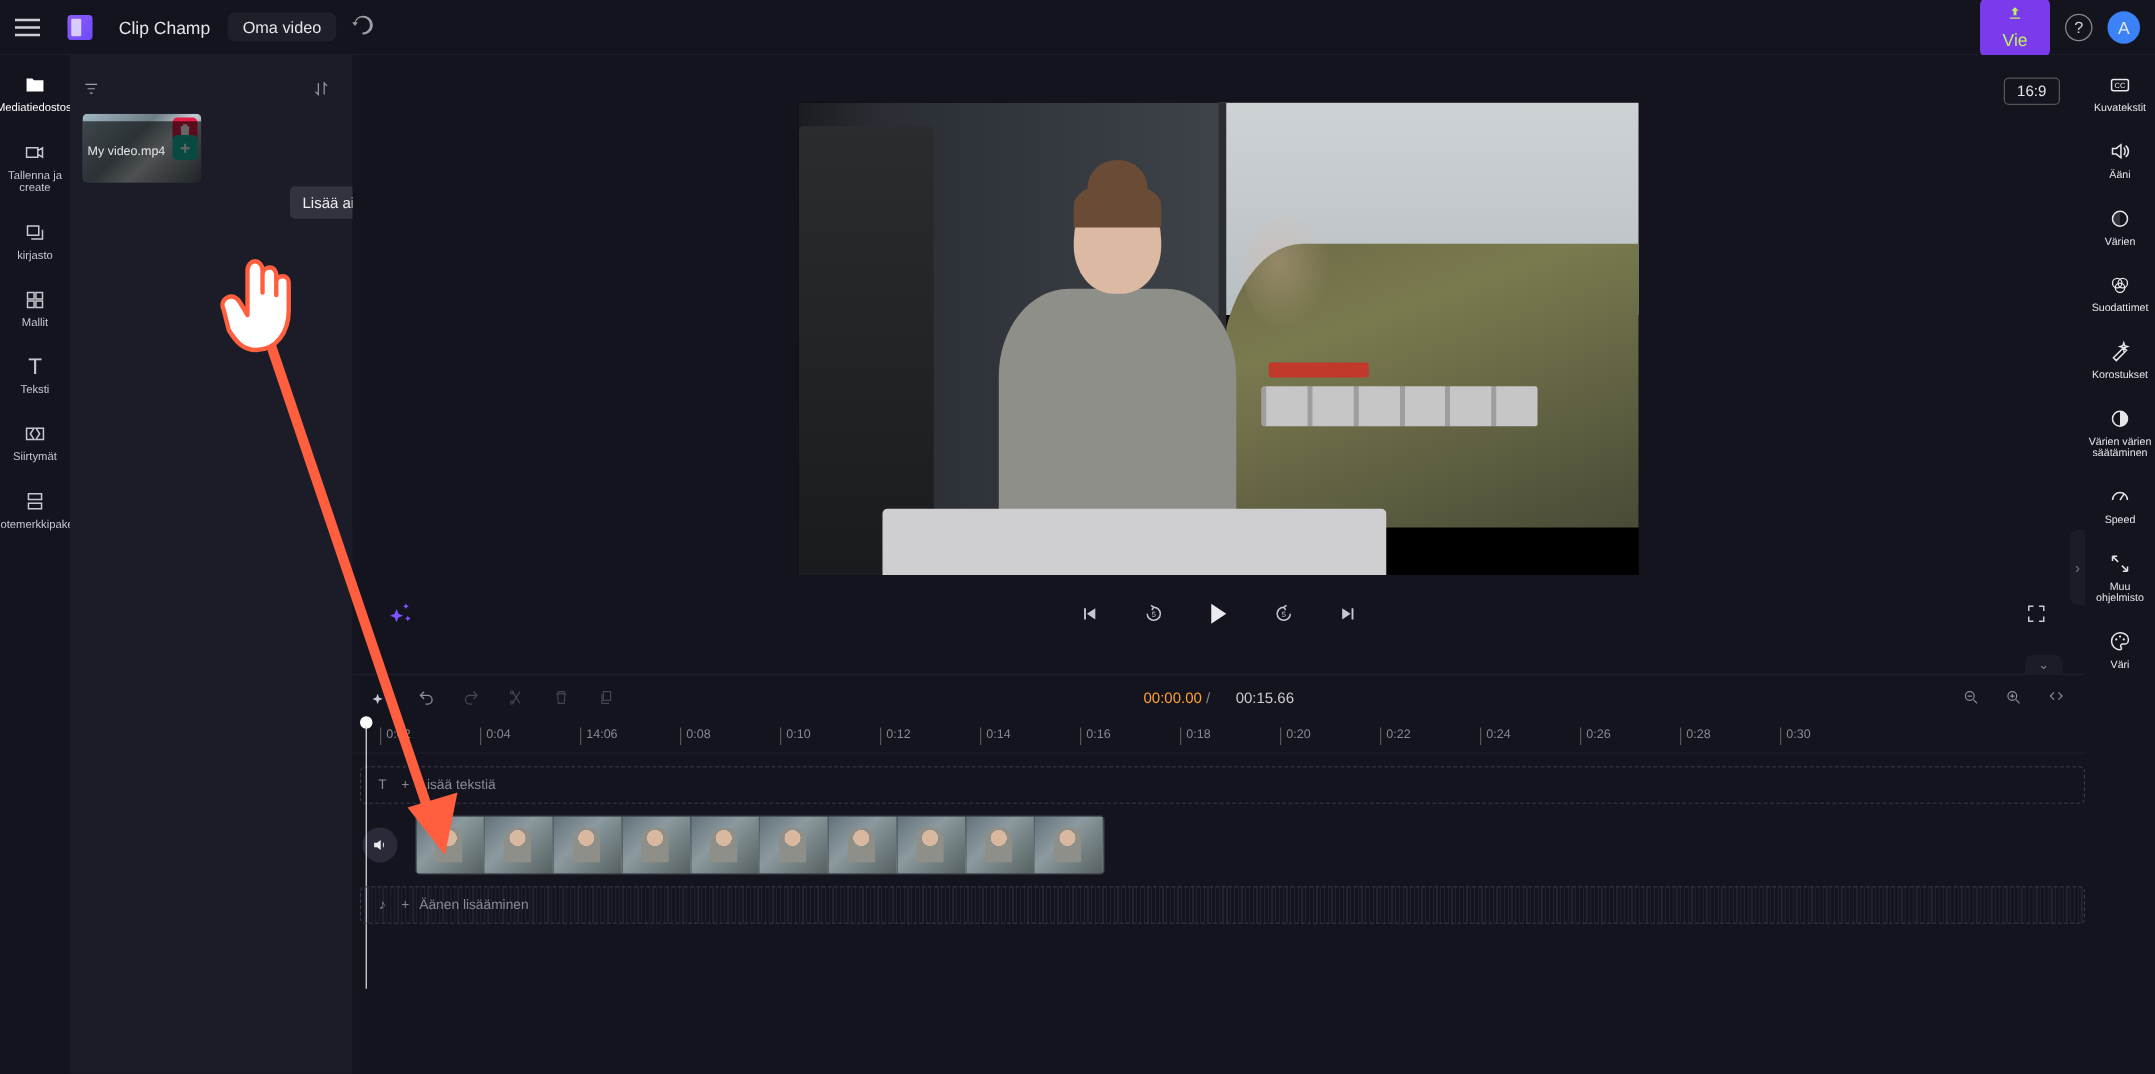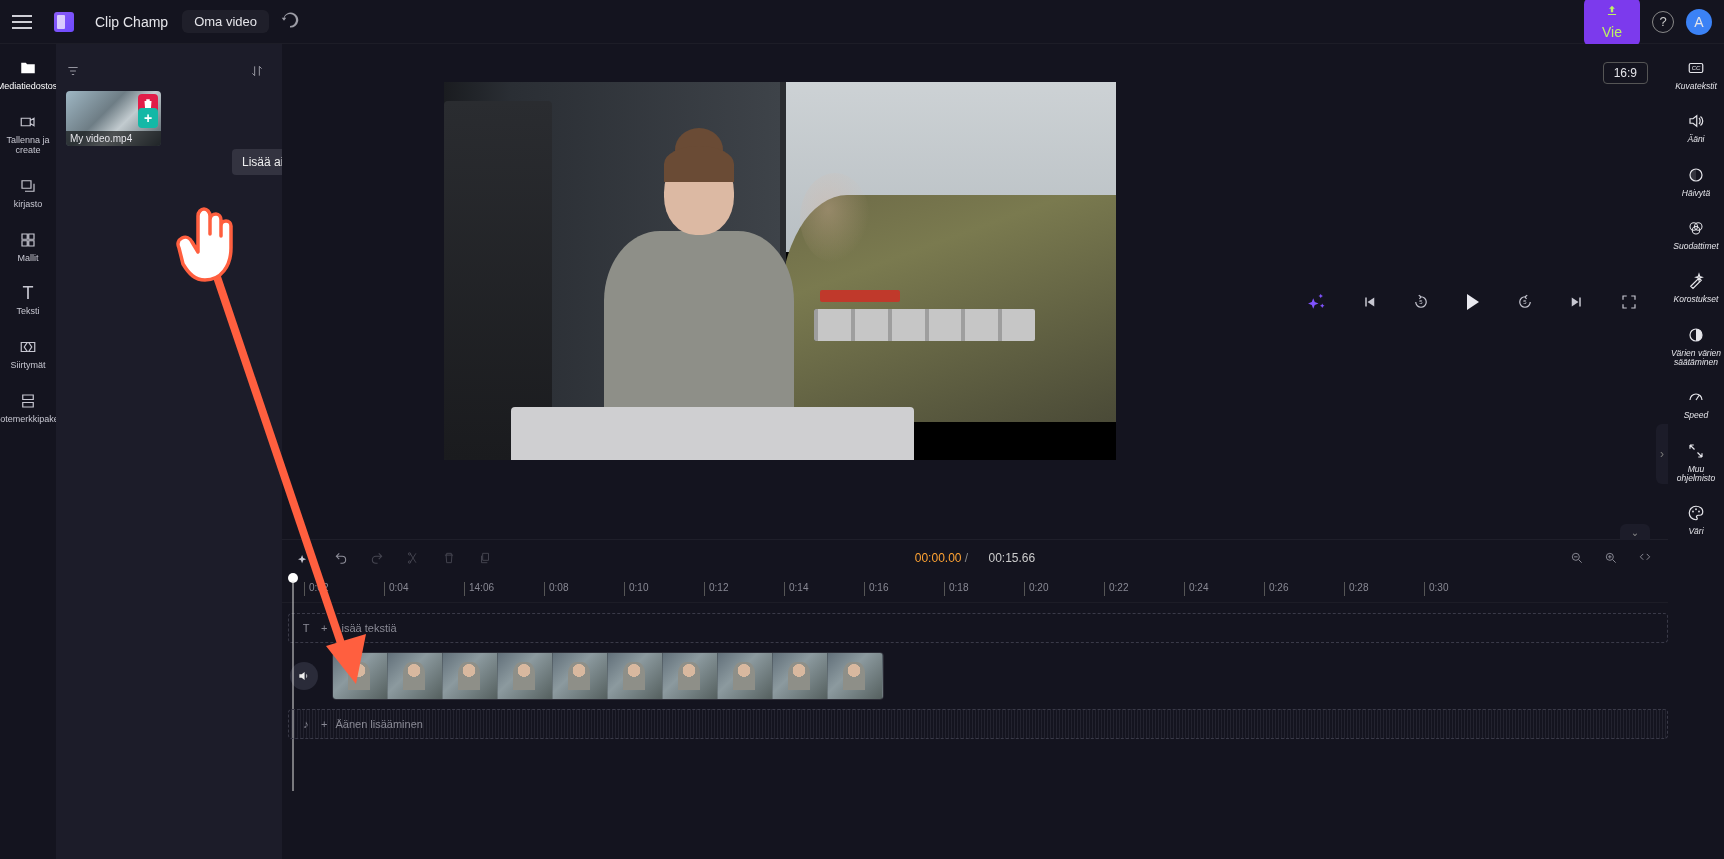--- a/index.html
+++ b/index.html
@@ -110,21 +110,21 @@
     display:flex; align-items:center; justify-content:center; color:white;
   }
   .thumb-add {
     position:absolute; bottom:18px; right:3px;
     width:20px; height:20px; background:#14b8a6; border-radius:4px;
     display:flex; align-items:center; justify-content:center; color:white; font-size:14px; font-weight:bold;
   }
   .thumb-label {
     position:absolute; bottom:0; left:0; right:0;
     background: rgba(0,0,0,0.6);
-    font-size:10px; padding:2px 4px;
+    font-size:10px; padding:19px 4px;
   }
   .tooltip-add {
     position:absolute;
     left: 176px; top: 105px;
     background: #333340;
     color:#eee;
     font-size:12px;
     padding: 6px 10px;
     border-radius:4px;
     white-space:nowrap;
@@ -144,20 +144,21 @@
   .center {
     flex:1;
     background: #14141f;
     display:flex;
     flex-direction:column;
     position:relative;
   }
   .preview-area {
     flex: 0 0 495px;
     display:flex;
+    flex-direction:column;
     position:relative;
   }
   .preview-topright {
     position:absolute; top:18px; right:20px;
     display:flex; align-items:center; gap:10px;
   }
   .aspect-chip {
     border:1px solid #555; border-radius:4px;
     padding:3px 10px; font-size:12px;
   }
@@ -305,21 +306,21 @@
   .rightrail {
     width: 56px;
     background: #14141f;
     display:flex;
     flex-direction:column;
     align-items:center;
     padding-top: 8px;
     gap:4px;
     position:relative;
   }
-  .rightrail .rail-item { padding:6px 0 10px; font-size:8.5px;font-style:italic; }
+  .rightrail .rail-item { padding:6px 0 10px; font-size:8.5px; }
   .right-collapse {
     position:absolute;
     left:-12px; top:380px;
     width:12px; height:60px;
     background:#1c1c29;
     border-radius:6px 0 0 6px;
     display:flex; align-items:center; justify-content:center;
     color:#777;
   }
 
@@ -678,21 +679,21 @@
         </div>
       <span>Ääni</span>
     </div>
     <div class="rail-item">
       <div class="rail-icon">
           <svg class="icon" viewBox="0 0 24 24">
             <circle cx="12" cy="12" r="8" fill="none" stroke="currentColor" stroke-width="1.6"></circle>
             <path d="M12 4a8 8 0 0 0 0 16z" fill="currentColor" opacity=".15"></path>
           </svg>
         </div>
-      <span>Häivytä</span>
+      <span>Värien</span>
     </div>
     <div class="rail-item">
       <div class="rail-icon">
           <svg class="icon" viewBox="0 0 24 24">
             <circle cx="9" cy="10" r="5" fill="none" stroke="currentColor" stroke-width="1.4"></circle>
             <circle cx="15" cy="10" r="5" fill="none" stroke="currentColor" stroke-width="1.4"></circle>
             <circle cx="12" cy="15" r="5" fill="none" stroke="currentColor" stroke-width="1.4"></circle>
           </svg>
         </div>
       <span>Suodattimet</span>

